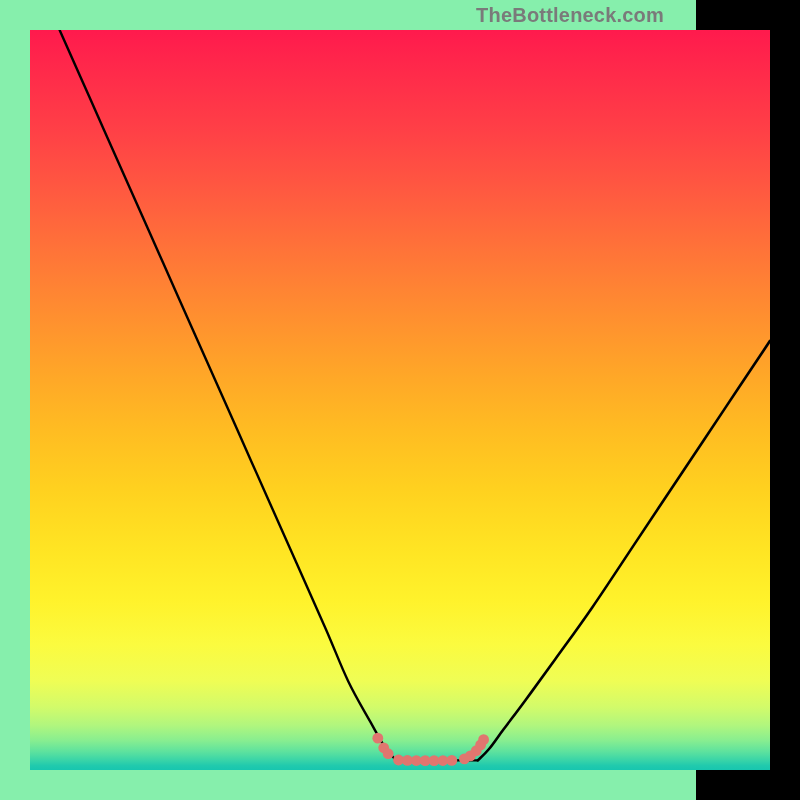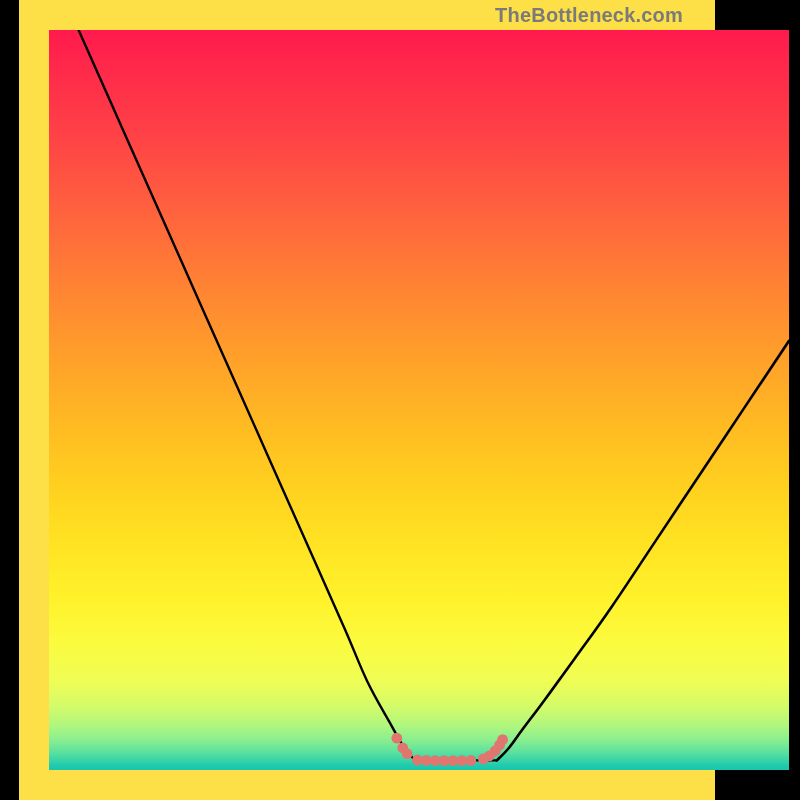--- a/index.html
+++ b/index.html
@@ -8,22 +8,21 @@
     width: 800px;
     height: 800px;
     overflow: hidden;
     background: #000;
     font-family: Arial, Helvetica, sans-serif;
   }
   .stage {
     position: relative;
     width: 696px;
     height: 800px;
-    background: #fde047;
-    margin-left: 19px;
+    background: #86efac;
   }
   .plot {
     position: absolute;
     left: 30px;
     top: 30px;
     width: 740px;
     height: 740px;
     overflow: hidden;
   }
   .gradient {

